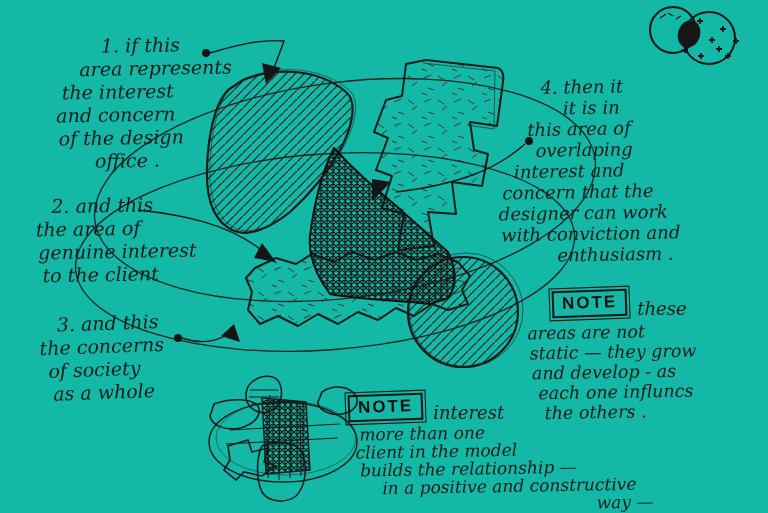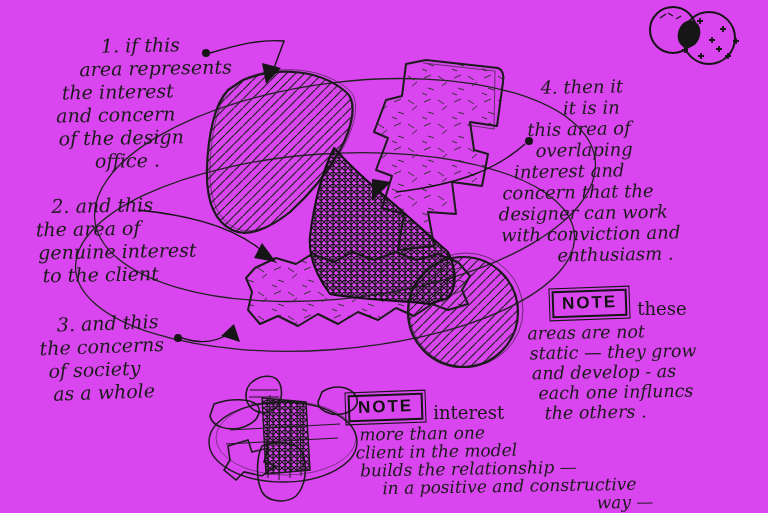--- a/index.html
+++ b/index.html
@@ -1,18 +1,18 @@
 <!DOCTYPE html>
 <html><head>
 <meta charset="utf-8">
 <style>
   html,body{margin:0;padding:0;}
   #canvas{
     position:relative;width:768px;height:513px;overflow:hidden;
-    background:#d946ef;
+    background:#14b8a6;
     font-family:"DejaVu Serif",serif;
   }
   svg{position:absolute;left:0;top:0;}
   .hand{
     position:absolute;
     font-family:"DejaVu Serif",serif;
     font-style:italic;
     color:#1b1b1b;
     white-space:nowrap;
   }
@@ -66,20 +66,21 @@
     font-family:"Liberation Sans",sans-serif;
     font-weight:bold;
     font-size:17px;
     letter-spacing:2px;
     color:#111;
     transform:rotate(-2deg);
     background:transparent;
   }
   .note-lead{
     font-family:"DejaVu Serif",serif;
+    font-style:italic;
     font-size:18px;
     color:#1b1b1b;
     margin-left:10px;
     margin-top:8px;
     white-space:nowrap;
   }
 </style>
 </head>
 <body>
 

